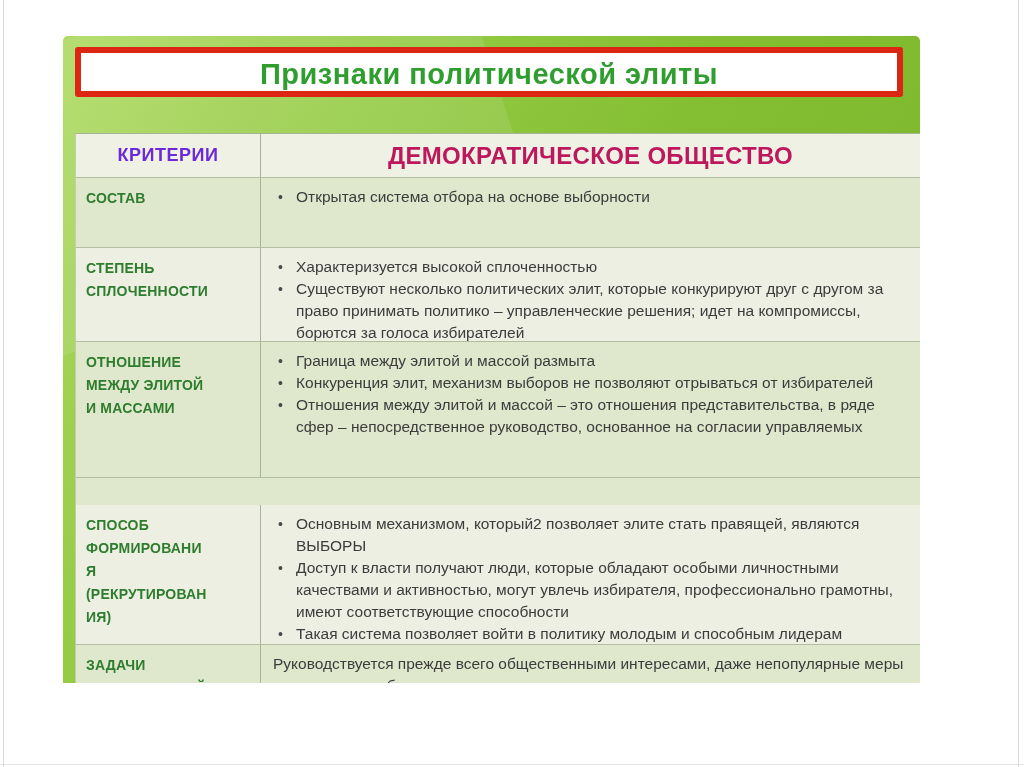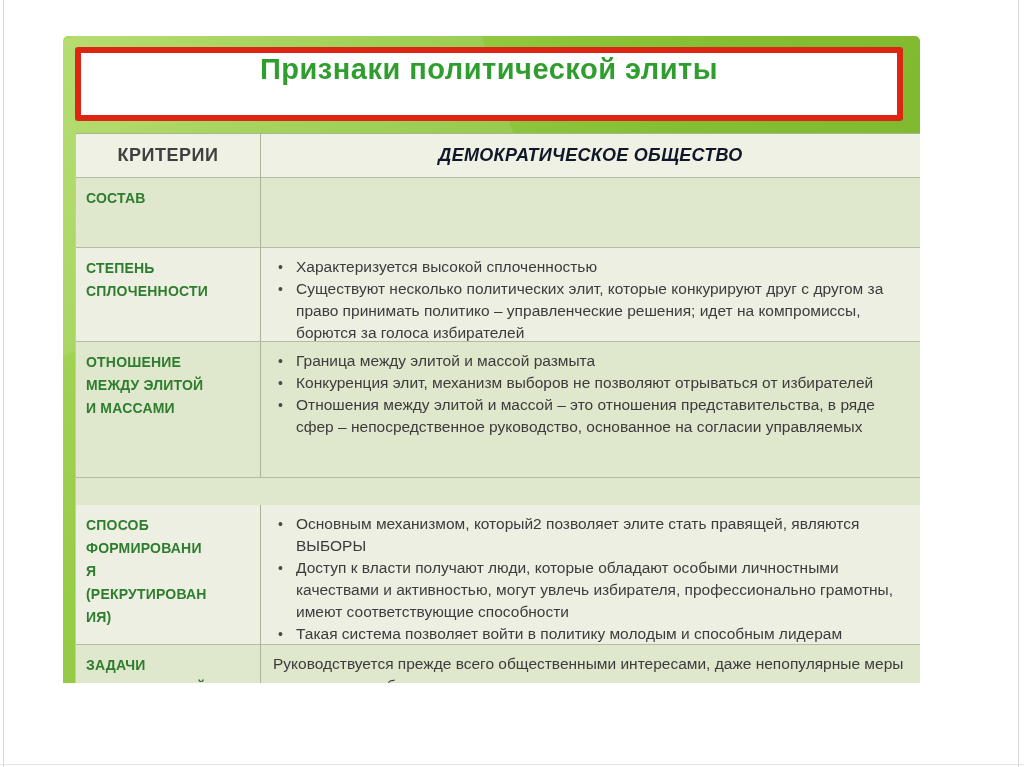--- a/index.html
+++ b/index.html
@@ -32,25 +32,25 @@
     left: -120px; top: -40px;
     width: 560px; height: 300px;
     background: rgba(255,255,255,0.10);
     transform: rotate(-18deg);
   }
 
   
   .title-box {
     position: absolute;
     left: 12px; top: 11px;
-    width: 828px; height: 74px;
+    width: 828px; height: 50px;
     background: #ffffff;
     border: 6px solid #dd2513;
     border-radius: 3px;
-    display: flex; align-items: flex-start; justify-content: center;
+    display: flex; align-items: flex-end; justify-content: center;
   }
   .title-text {
     color: #2f9e2f;
     font-size: 29px;
     font-weight: bold;
     letter-spacing: 0.5px;
   }
 
   
   .table {
@@ -69,22 +69,22 @@
     padding: 9px 8px 8px 10px;
   }
   .cell-content { flex: 1 1 auto; padding: 8px 16px 8px 0; }
 
   .row-header { height: 44px; background: #eef1e3; }
   .row-header .cell-label,
   .row-header .cell-content {
     display: flex; align-items: center; justify-content: center;
     padding: 0;
   }
-  .criteria-label { color: #404040; font-size: 18px; font-weight: bold; letter-spacing: 0.5px; }
-  .society-label  { color: #0f172a; font-size: 18px; font-weight: bold; letter-spacing: 0.3px; font-style: italic; }
+  .criteria-label { color: #6d28d9; font-size: 18px; font-weight: bold; letter-spacing: 0.5px; }
+  .society-label  { color: #be185d; font-size: 24px; font-weight: bold; letter-spacing: 0.3px; }
 
   .row-a { background: #dfe7cd; }  
   .row-b { background: #edefe2; }  
   .r1 { height: 70px; }
   .r2 { height: 94px; }
   .r3 { height: 136px; }
   .r4 { height: 140px; margin-top: 27px; }
   .r5 { height: 120px; }
 
   .label-text {
@@ -141,20 +141,21 @@
         <span class="society-label">ДЕМОКРАТИЧЕСКОЕ ОБЩЕСТВО</span>
       </div>
     </div>
 
     <div class="row row-a r1">
       <div class="cell-label">
         <span class="label-text">СОСТАВ</span>
       </div>
       <div class="cell-content">
         <ul class="bullets">
+          <li>Открытая система отбора на основе выборности</li>
         </ul>
       </div>
     </div>
 
     <div class="row row-b r2">
       <div class="cell-label">
         <span class="label-text">СТЕПЕНЬ
 СПЛОЧЕННОСТИ</span>
       </div>
       <div class="cell-content">

